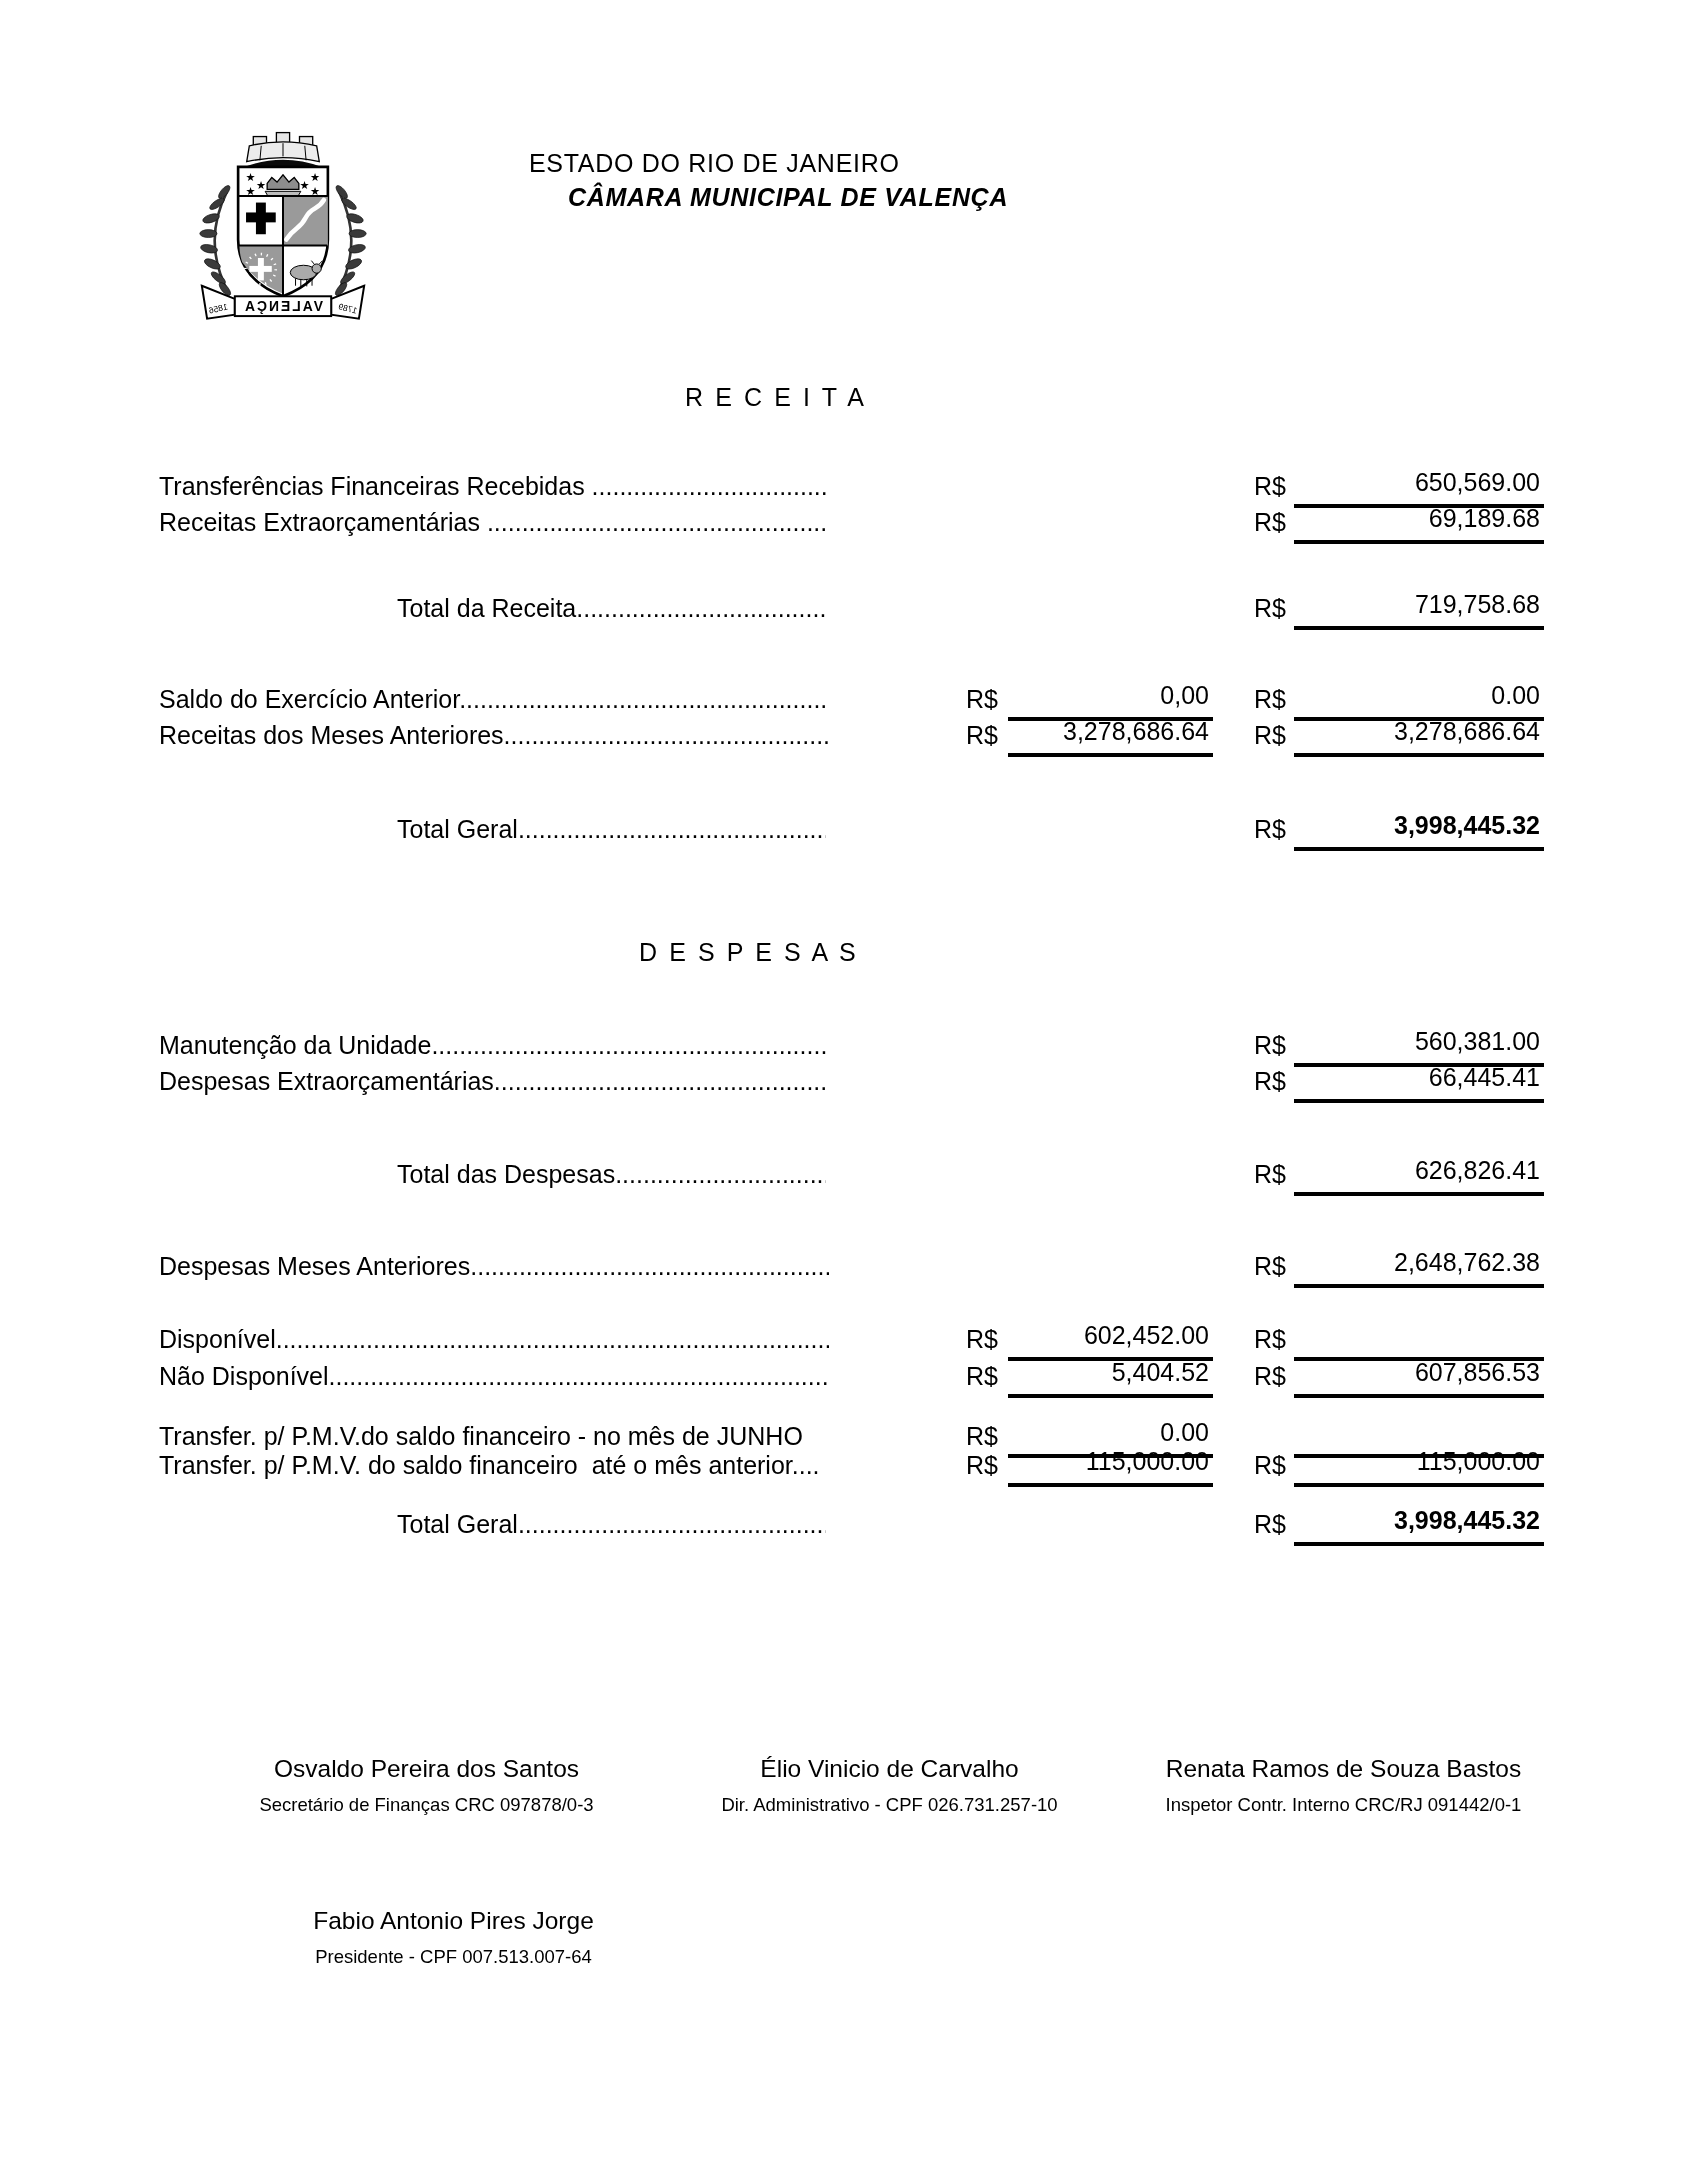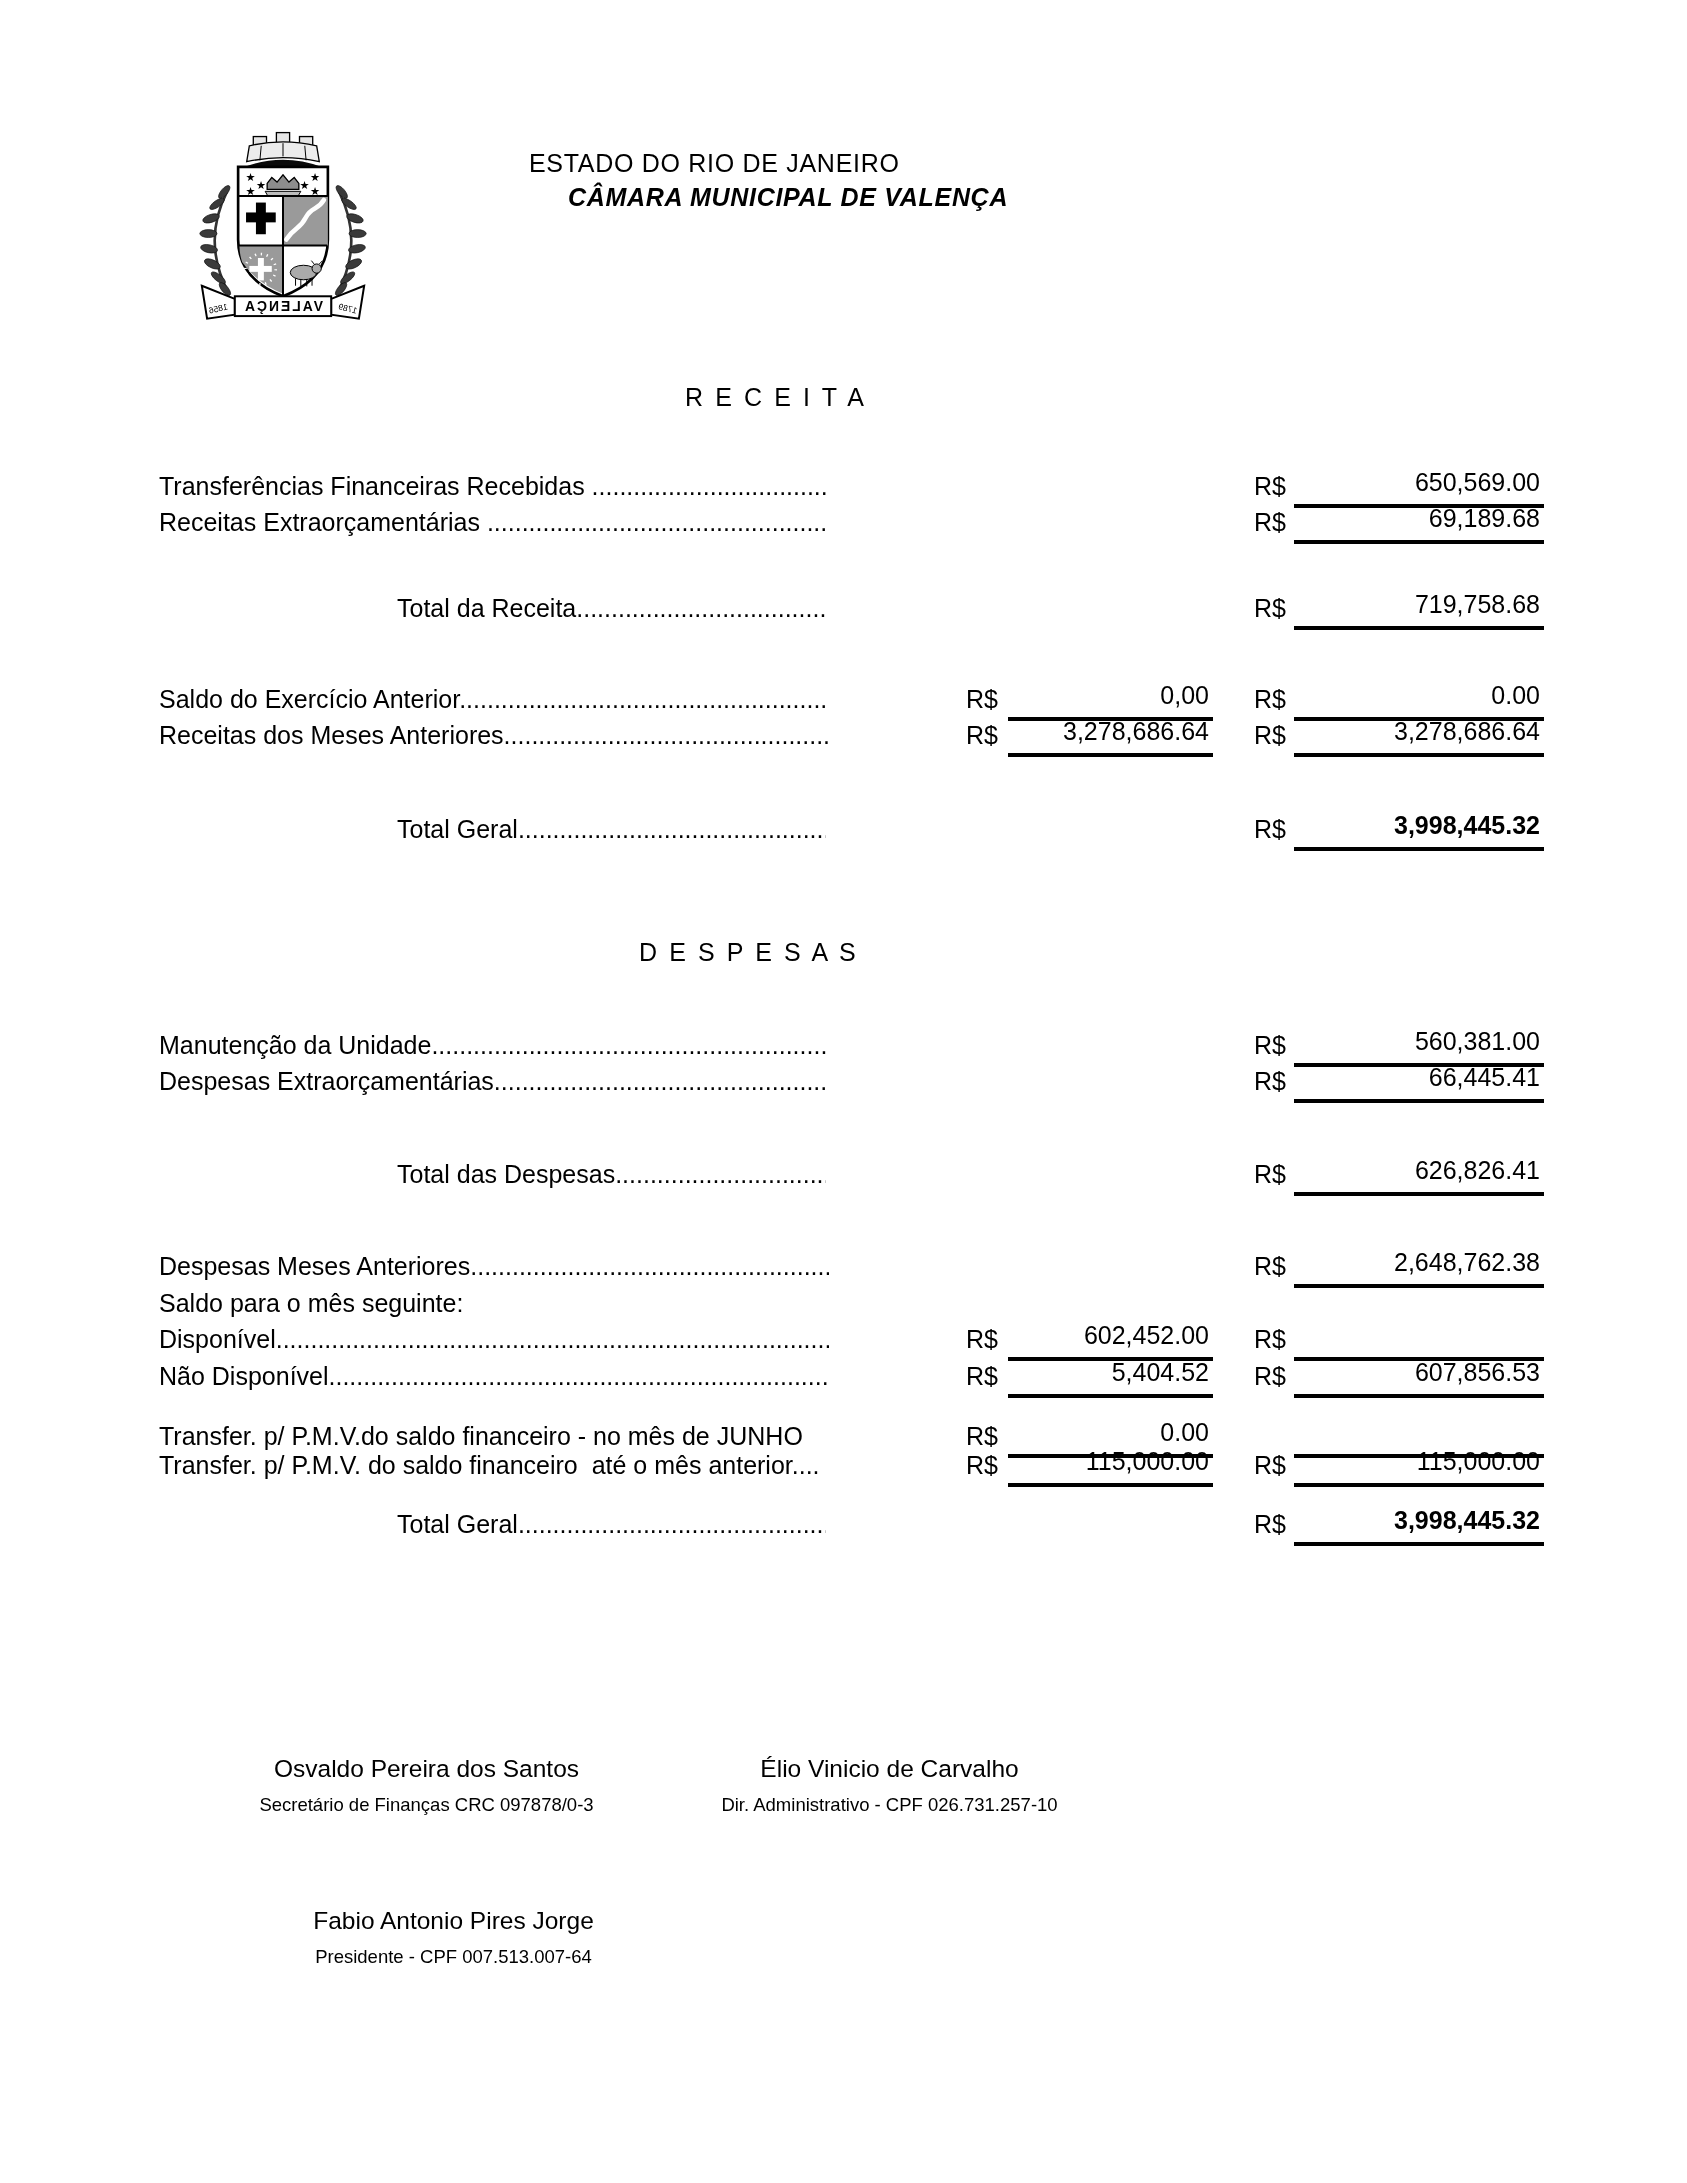--- a/index.html
+++ b/index.html
@@ -190,23 +190,20 @@
   <div class="row" style="top:1160px;">
     <span class="lbl total">Total das Despesas.................................</span>
     <span class="cur c2">R$</span>
     <span class="val v2">626,826.41</span>
   </div>
   <div class="row" style="top:1252px;">
     <span class="lbl">Despesas Meses Anteriores...........................................................</span>
     <span class="cur c2">R$</span>
     <span class="val v2">2,648,762.38</span>
   </div>
-  <div class="row" style="top:1289px;">
-    <span class="lbl">Saldo para o mês seguinte:</span>
-  </div>
   <div class="row" style="top:1325px;">
     <span class="lbl">Disponível........................................................................................</span>
     <span class="cur c1">R$</span>
     <span class="val v1">602,452.00</span>
     <span class="cur c2">R$</span>
     <span class="val v2"></span>
   </div>
   <div class="row" style="top:1362px;">
     <span class="lbl">Não Disponível................................................................................</span>
     <span class="cur c1">R$</span>
@@ -235,20 +232,24 @@
 
 
   <div class="sig sig1a">
     <div class="name">Osvaldo Pereira dos Santos</div>
     <div class="role">Secretário de Finanças CRC 097878/0-3</div>
   </div>
   <div class="sig sig1b">
     <div class="name">Élio Vinicio de Carvalho</div>
     <div class="role">Dir. Administrativo - CPF 026.731.257-10</div>
   </div>
+  <div class="sig sig1c">
+    <div class="name">Renata Ramos de Souza Bastos</div>
+    <div class="role">Inspetor Contr. Interno CRC/RJ 091442/0-1</div>
+  </div>
 
   <div class="sig sig2a">
     <div class="name">Fabio Antonio Pires Jorge</div>
     <div class="role">Presidente - CPF 007.513.007-64</div>
   </div>
 
 </div>
 
 
 </body></html>

